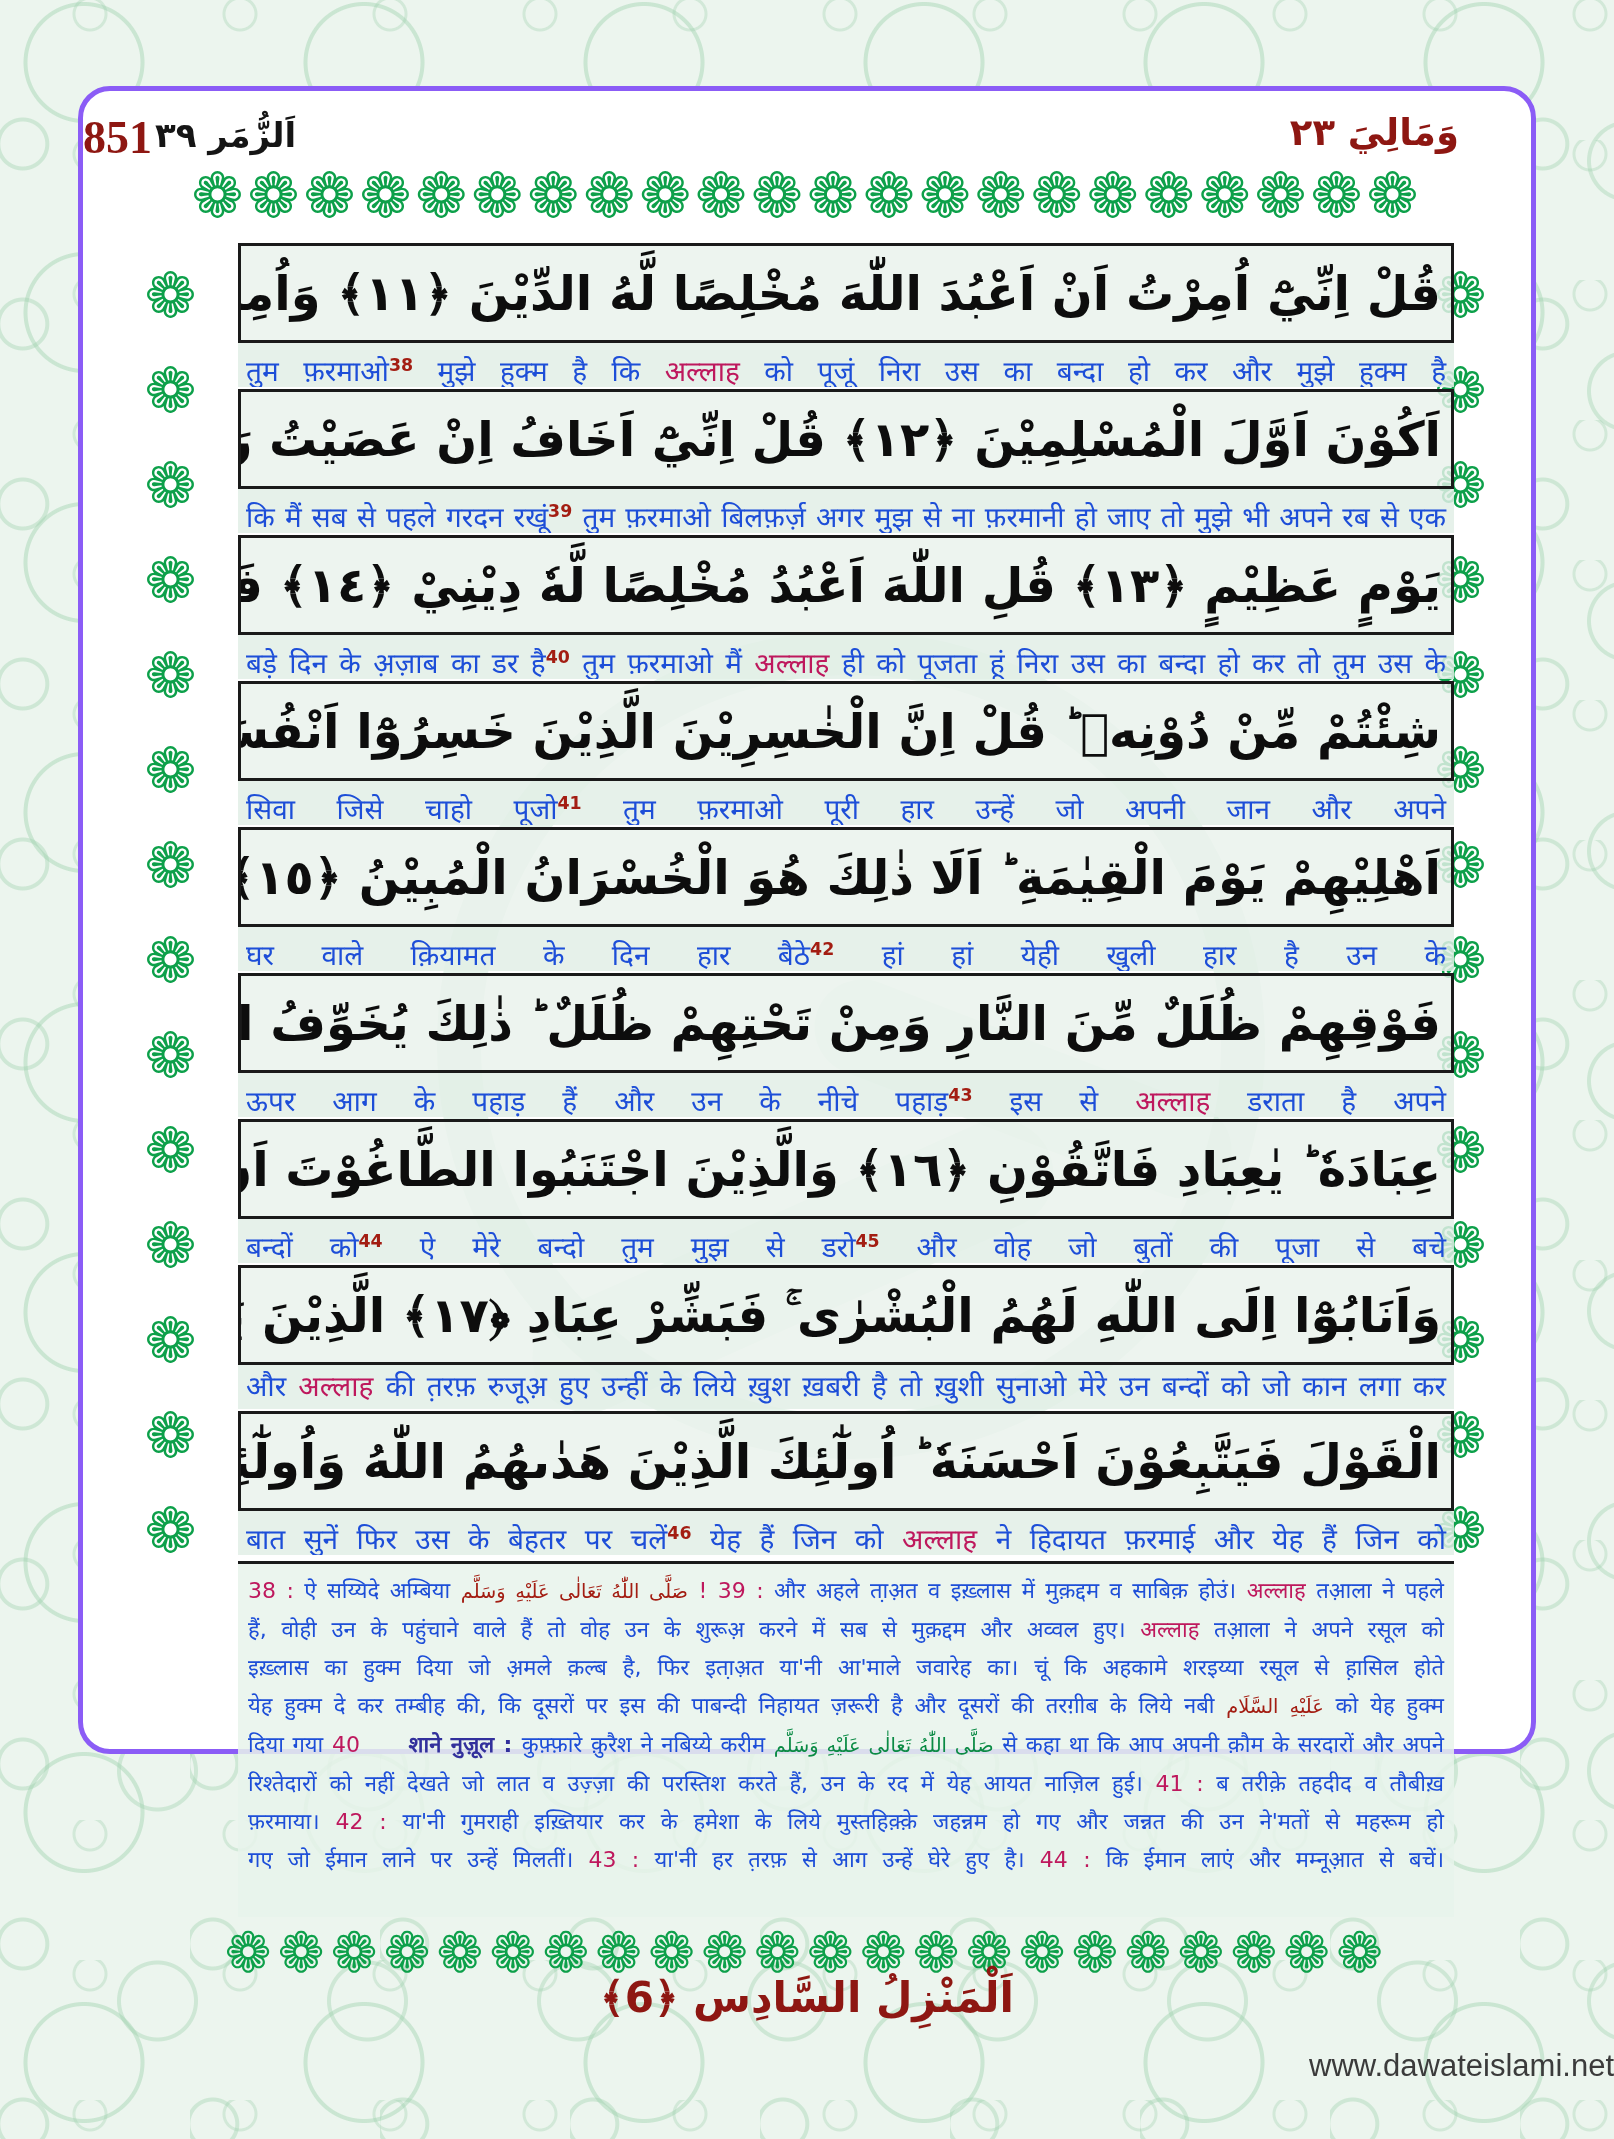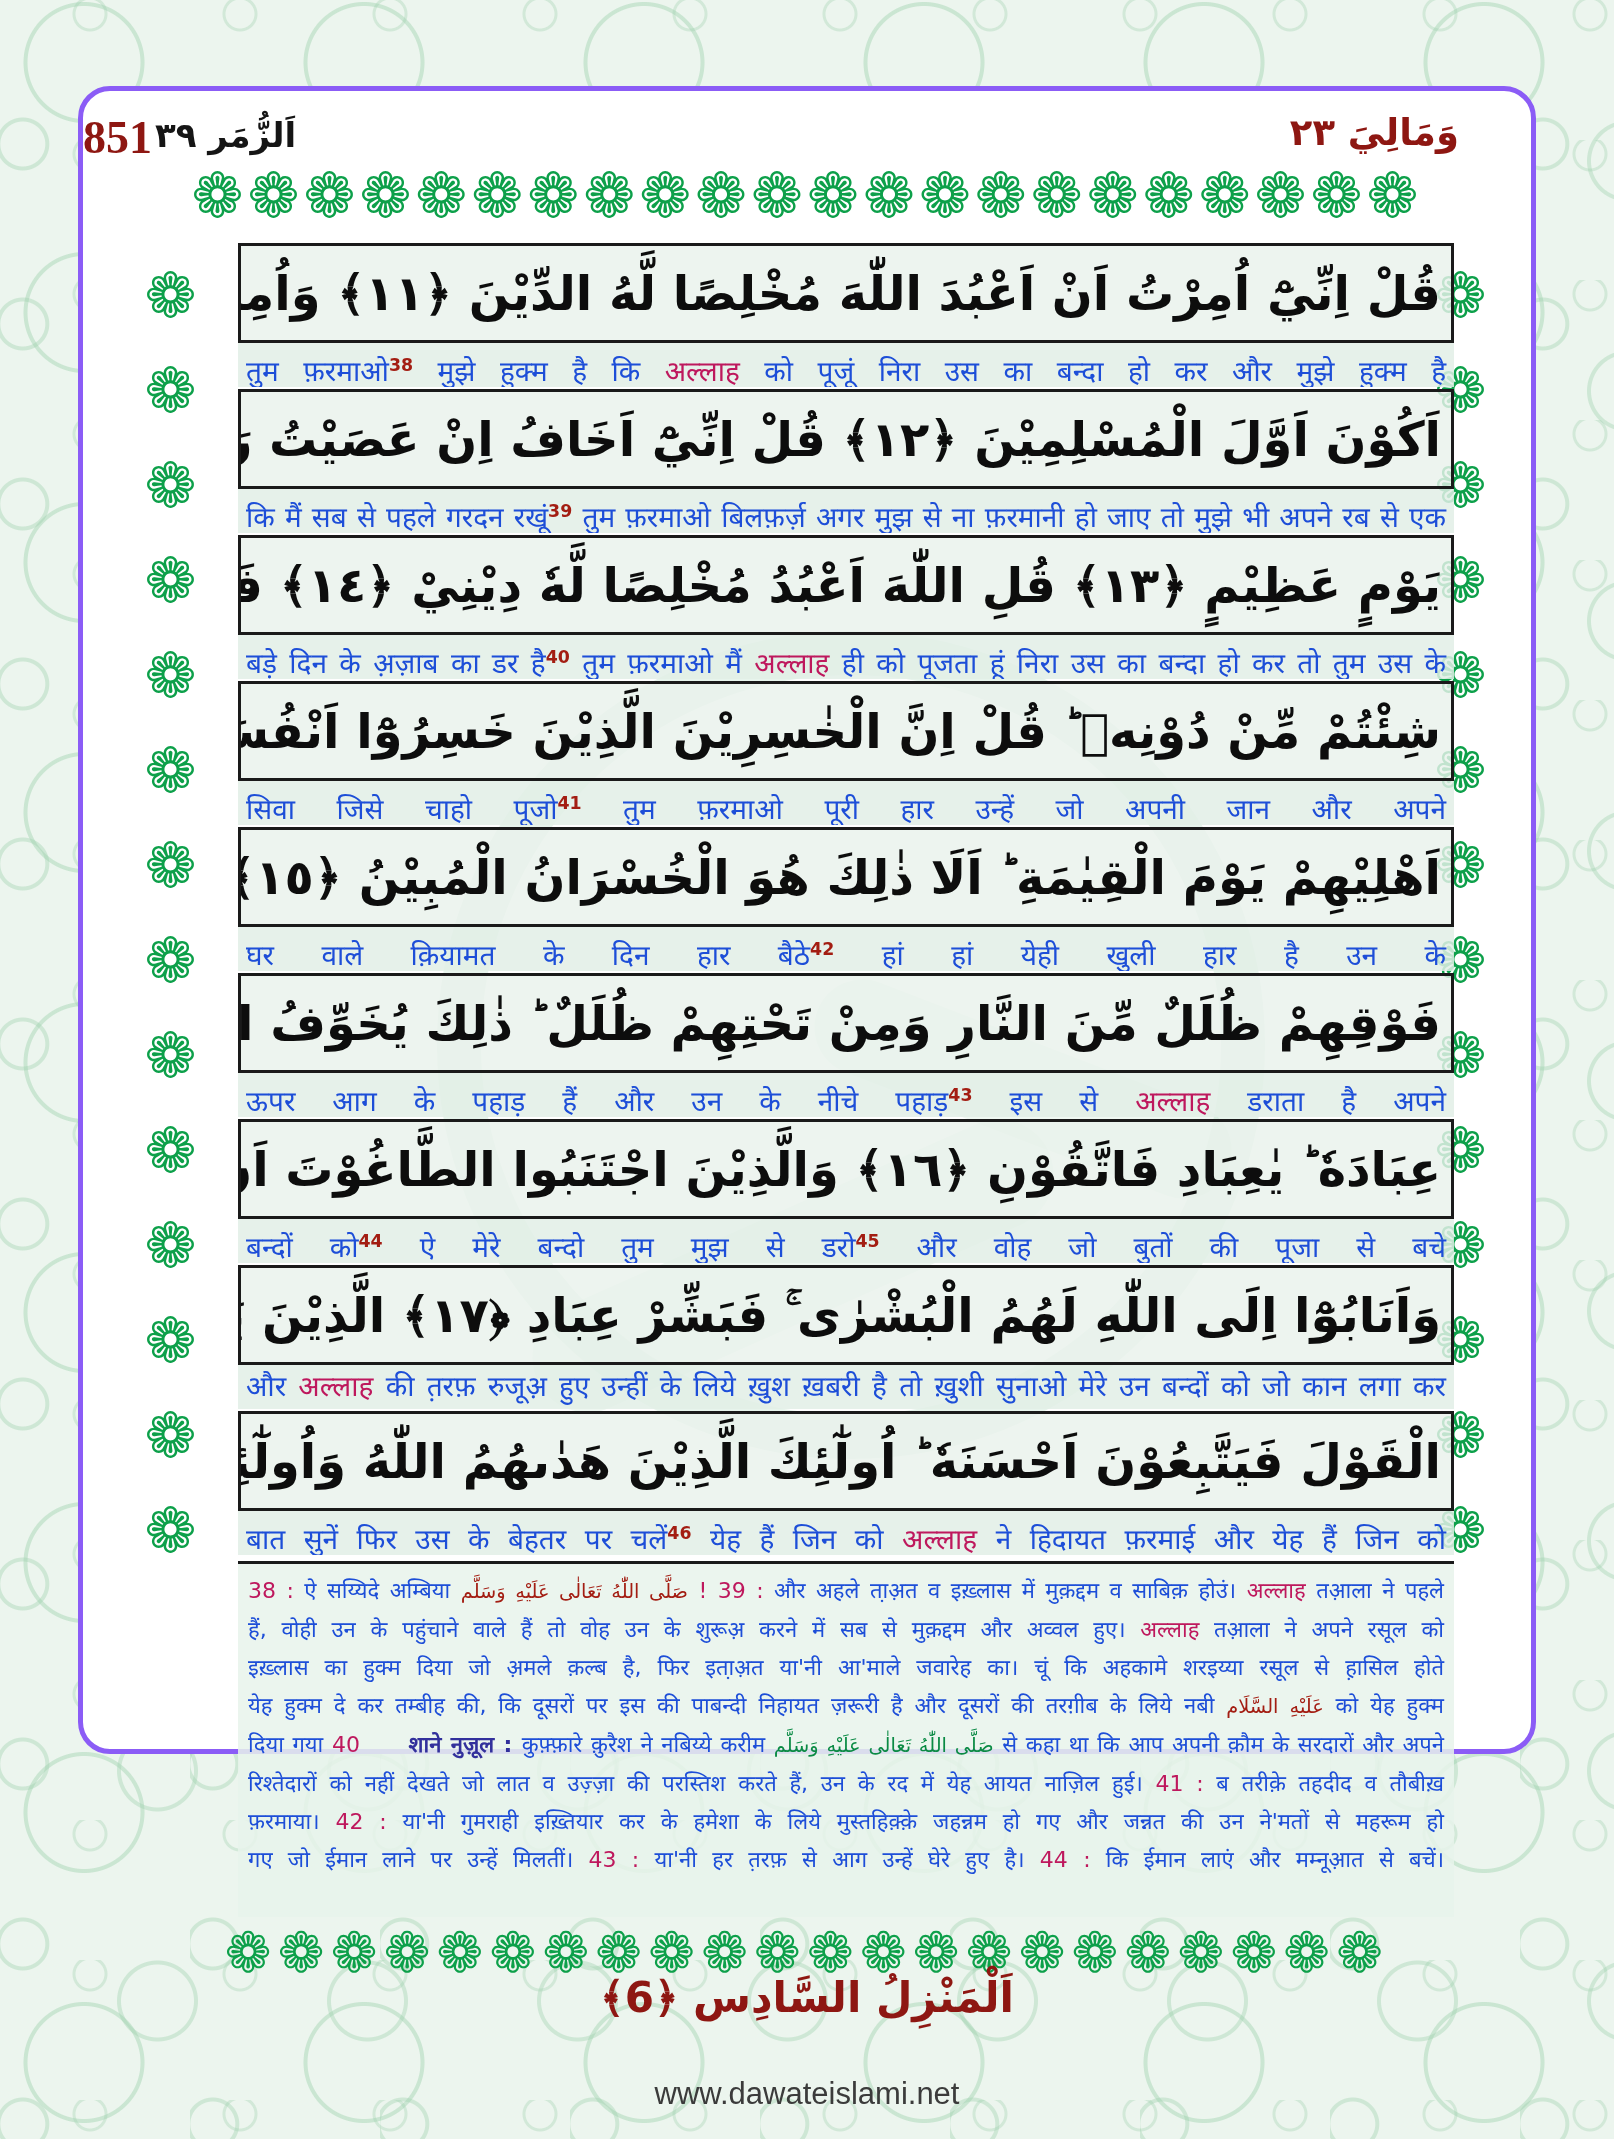--- a/index.html
+++ b/index.html
@@ -55,22 +55,22 @@
   .seg{white-space:pre-wrap;}
   .n{color:#1d4ed8;}
   .nb{color:#32309c;font-weight:bold;margin-left:40px;}
   .r{color:#be185d;font-weight:normal;}
   .sup{color:#a31d12;font-weight:bold;font-size:62%;vertical-align:super;}
   .a{color:#a31d12;font-size:88%;}
   .ag{color:#0a8a44;font-size:88%;}
   
   .manzil{position:absolute;left:0;right:0;top:1882px;text-align:center;z-index:2;
     font-size:42px;font-weight:bold;color:#8e1712;direction:rtl;}
-  .site{position:absolute;left:0;right:0;top:2048px;text-align:center;
-    font-family:"Liberation Sans",sans-serif;font-size:31px;color:#3b3b3b;z-index:2;margin-top:28px;}
+  .site{position:absolute;left:0;right:0;top:2048px;text-align:right;
+    font-family:"Liberation Sans",sans-serif;font-size:31px;color:#3b3b3b;z-index:2;}
 </style>
 </head>
 <body>
 
 <div class="page">
   <div class="wm wm1"></div>
   <div class="wm wm2"></div>
   <div class="wm wm3"></div>
 
   <div class="hdr">

